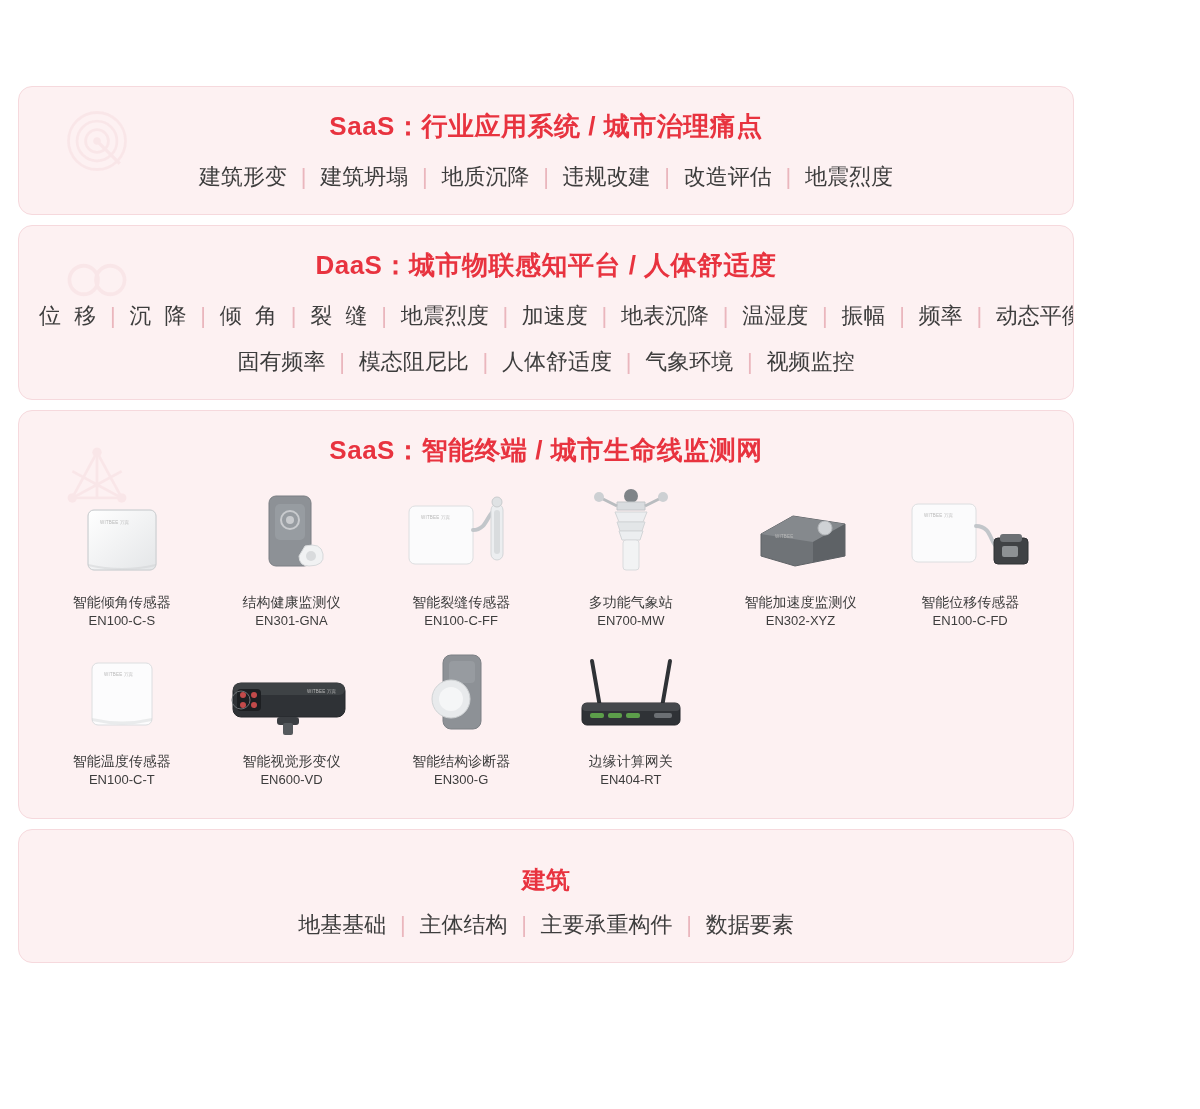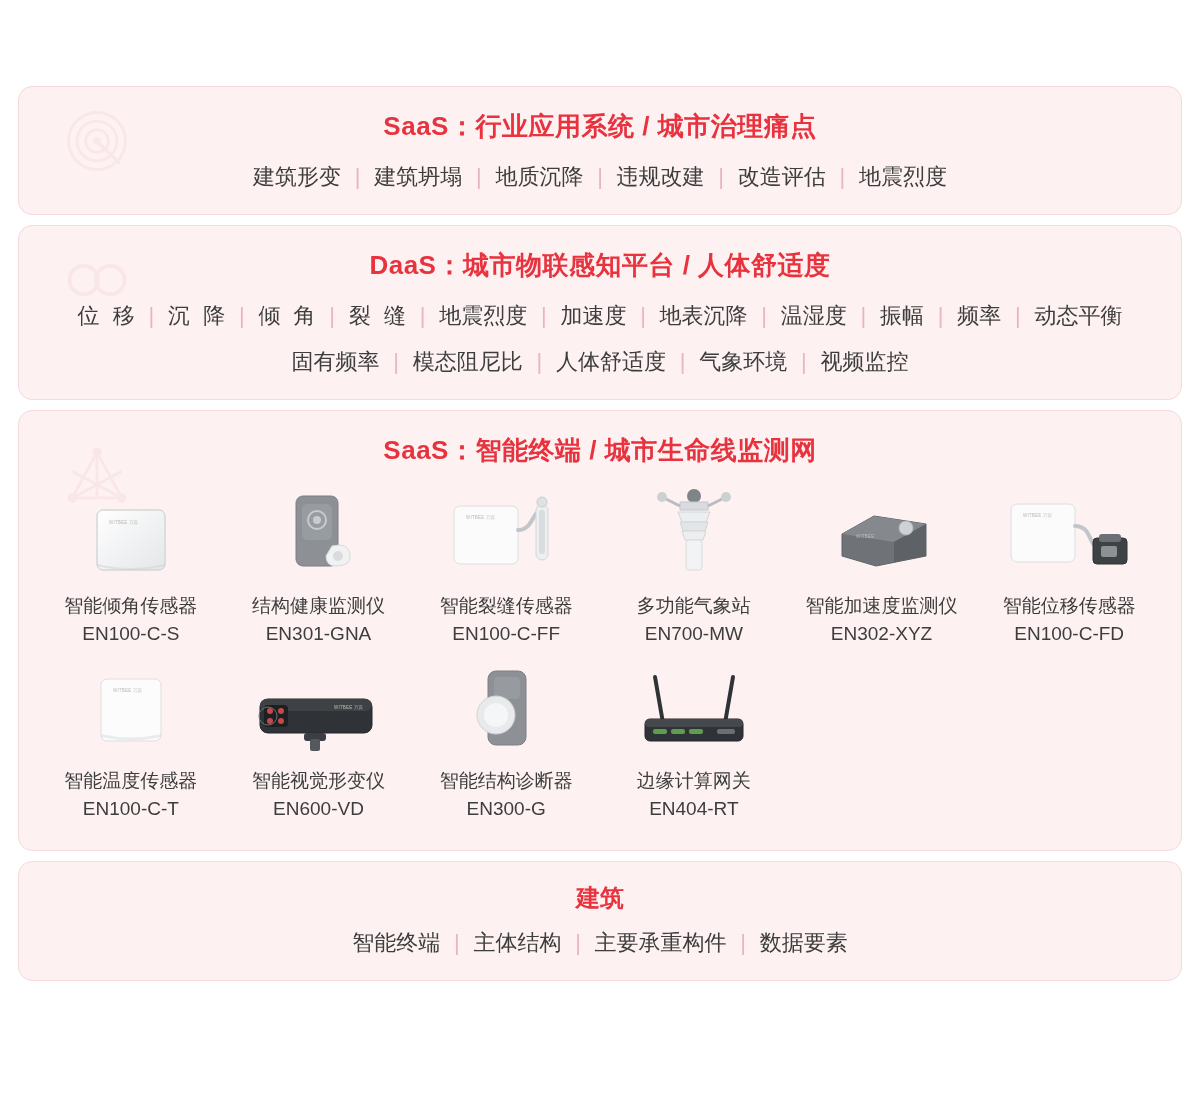--- a/index.html
+++ b/index.html
@@ -13,21 +13,21 @@
     width: 1200px;
     height: 1109px;
     position: relative;
     background: #ffffff;
     overflow: hidden;
   }
   .stack {
     position: absolute;
     left: 18px;
     top: 86px;
-    width: 1164px;
+    width: 1056px;
   }
   .card {
     position: relative;
     background: #fdf1f2;
     border: 1px solid #f6d9dd;
     border-radius: 14px;
     margin-bottom: 10px;
     overflow: hidden;
   }
   .card-title {
@@ -88,41 +88,41 @@
     padding: 8px 2px 2px 2px;
   }
   .dev-img {
     height: 96px;
     display: flex;
     align-items: flex-end;
     justify-content: center;
     margin-bottom: 10px;
   }
   .dev-name {
-    font-size: 19px;
+    font-size: 14px;
     color: #3d3d3d;
     line-height: 1.45;
   }
   .dev-model {
-    font-size: 19px;
+    font-size: 13px;
     color: #3d3d3d;
     line-height: 1.45;
   }
   .brandtag {
     font-size: 4.5px;
     fill: #b9b9b9;
     font-family: "Liberation Sans", sans-serif;
     letter-spacing: 0.2px;
   }
   .bottom-title {
     text-align: center;
     font-size: 24px;
     font-weight: bold;
     color: #e8333f;
-    padding-top: 20px;
+    padding-top: 34px;
   }
 </style>
 </head>
 <body>
 
 <div id="page">
   <div class="stack">
 
     <div class="card">
       <svg class="wm" viewBox="0 0 80 80">
@@ -342,18 +342,18 @@
           <div class="dev-name">边缘计算网关</div>
           <div class="dev-model">EN404-RT</div>
         </div>
 
       </div>
     </div>
 
     <div class="card">
       <div class="bottom-title">建筑</div>
       <div class="row-line pad-bottom">
-        <span class="item">智能终端</span><span class="sep">|</span><span class="item">主体结构</span><span class="sep">|</span><span class="item">主要承重构件</span><span class="sep">|</span><span class="item">数据要素</span>
+        <span class="item">地基基础</span><span class="sep">|</span><span class="item">主体结构</span><span class="sep">|</span><span class="item">主要承重构件</span><span class="sep">|</span><span class="item">数据要素</span>
       </div>
     </div>
 
   </div>
 </div>
 
 </body></html>

